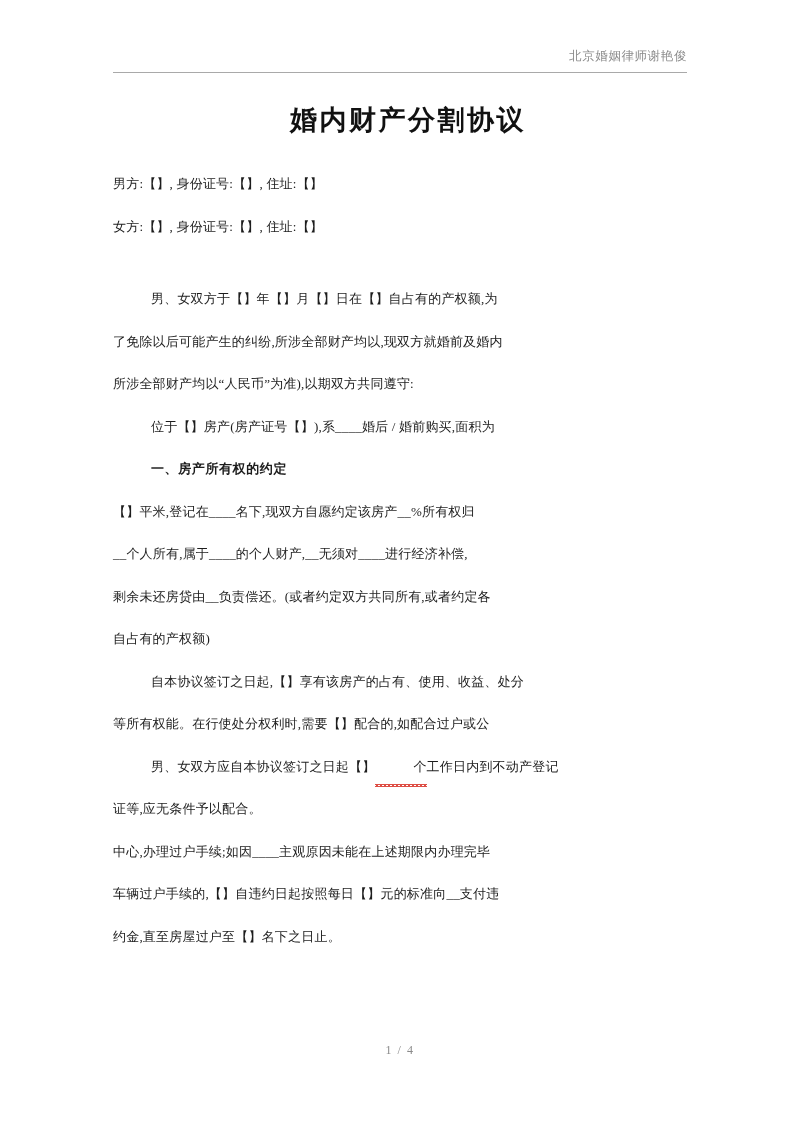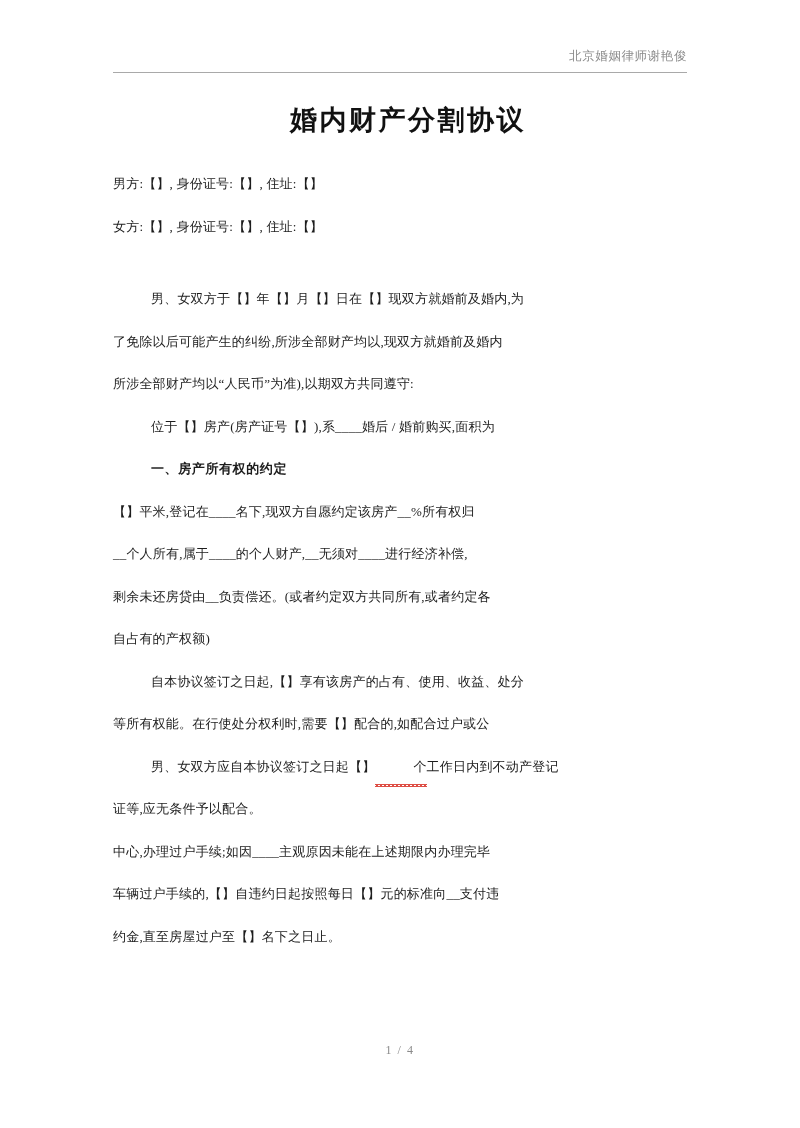--- a/index.html
+++ b/index.html
@@ -131,21 +131,21 @@
 
   <div class="doc-title">婚内财产分割协议</div>
 
   <div class="body-frame">
 
     <div class="line">男方:【】, 身份证号:【】, 住址:【】</div>
     <div class="line">女方:【】, 身份证号:【】, 住址:【】</div>
 
     <div class="gap-md"></div>
 
-    <div class="line indent">男、女双方于【】年【】月【】日在【】现双方就婚前及婚内,为</div>
+    <div class="line indent">男、女双方于【】年【】月【】日在【】自占有的产权额,为</div>
     <div class="line">了免除以后可能产生的纠纷,所涉全部财产均以,现双方就婚前及婚内</div>
     <div class="line">所涉全部财产均以“人民币”为准),以期双方共同遵守:</div>
 
     <div class="line indent">位于【】房产(房产证号【】),系____婚后 / 婚前购买,面积为</div>
 
     <div class="line heading">一、房产所有权的约定</div>
     <div class="line">【】平米,登记在____名下,现双方自愿约定该房产__%所有权归</div>
     <div class="line">__个人所有,属于____的个人财产,__无须对____进行经济补偿,</div>
     <div class="line">剩余未还房贷由__负责偿还。(或者约定双方共同所有,或者约定各</div>
     <div class="line">自占有的产权额)</div>

